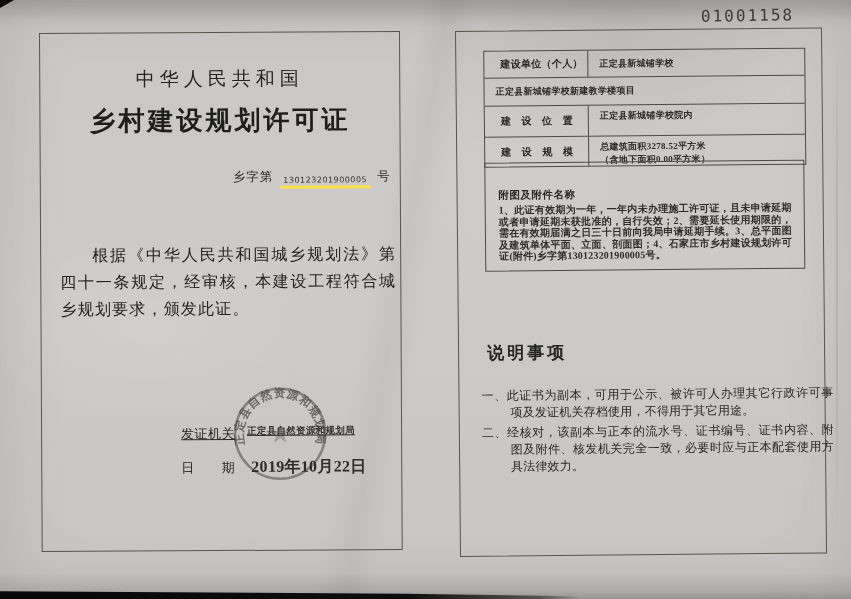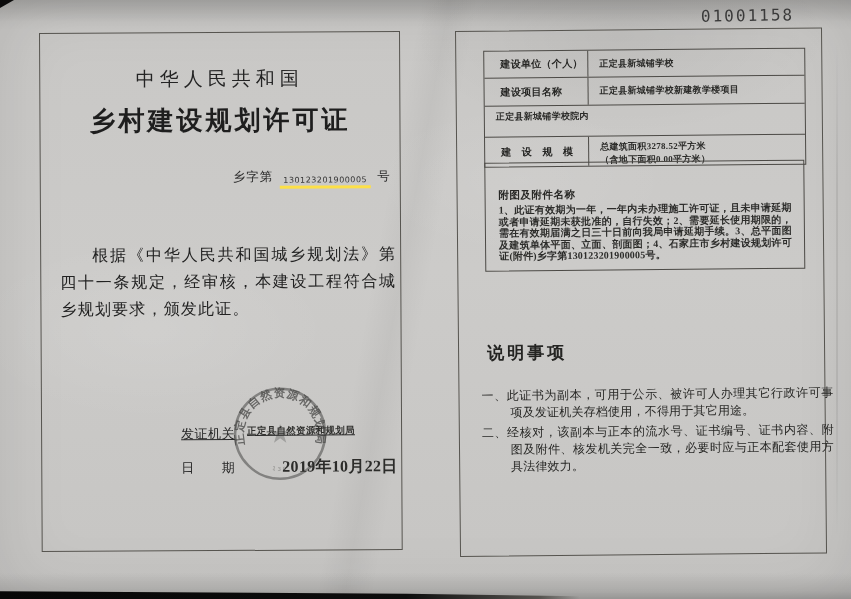--- a/index.html
+++ b/index.html
@@ -39,21 +39,21 @@
   .cert-title{position:absolute;left:0;right:0;top:70px;text-align:center;
     font-size:26px;letter-spacing:3px;font-weight:700;color:#1e1e1e;}
   .no-line{position:absolute;left:192px;top:136px;display:flex;align-items:baseline;color:#2c2c2c;}
   .no-prefix,.no-suffix{font-size:12.5px;letter-spacing:1px;}
   .no-value{font-size:8px;letter-spacing:0.5px;min-width:82px;text-align:center;
     border-bottom:3px solid #fde047;padding:0 4px 1px 4px;margin:0 6px;position:relative;top:2px;
     font-family:"DejaVu Sans",sans-serif;color:#333;}
   .body-par{position:absolute;left:19px;top:208px;width:336px;
     font-size:16px;line-height:27px;letter-spacing:1.2px;text-indent:2em;color:#222;text-align:justify;}
   .issuer-row{position:absolute;left:139px;top:392px;display:flex;align-items:flex-start;text-decoration:underline;}
-  .date-row{position:absolute;left:139px;top:424px;display:flex;align-items:center;gap:31px;}
+  .date-row{position:absolute;left:139px;top:424px;display:flex;align-items:center;}
   .field-label{font-size:13px;letter-spacing:0.5px;color:#262626;white-space:pre;}
   .issuer-value{margin-left:12px;font-size:9.5px;font-weight:700;color:#30302e;letter-spacing:0.3px;
     position:relative;z-index:3;white-space:nowrap;}
   .date-value{margin-left:16px;font-size:16px;font-weight:700;color:#2c2c2a;letter-spacing:0.3px;
     position:relative;z-index:3;white-space:nowrap;}
   .seal{position:absolute;left:191px;top:354px;width:94px;height:94px;z-index:2;opacity:0.9;}
   .seal svg{display:block;}
   .seal .ring{font-size:11.5px;fill:rgba(62,62,60,0.78);font-weight:600;
     font-family:"Liberation Serif",serif;letter-spacing:1px;}
   .seal .code{font-size:5.5px;fill:rgba(70,70,68,0.55);letter-spacing:2px;
@@ -130,26 +130,26 @@
 
   <div class="page page-right">
     <div class="info-table">
       <div class="trow r1">
         <div class="tlabel">建设单位（个人）</div>
         <div class="tvalue">
           <span>正定县新城铺学校</span>
         </div>
       </div>
       <div class="trow r2">
-        <div class="tlabel">建设项目名称</div>
         <div class="tvalue">
           <span>正定县新城铺学校新建教学楼项目</span>
         </div>
       </div>
       <div class="trow r3 vtop">
+        <div class="tlabel">建　设　位　置</div>
         <div class="tvalue">
           <span>正定县新城铺学校院内</span>
         </div>
       </div>
       <div class="trow r4 vtop">
         <div class="tlabel">建　设　规　模</div>
         <div class="tvalue">
           <span>总建筑面积3278.52平方米</span>
           <span>（含地下面积0.00平方米）</span>
         </div>

